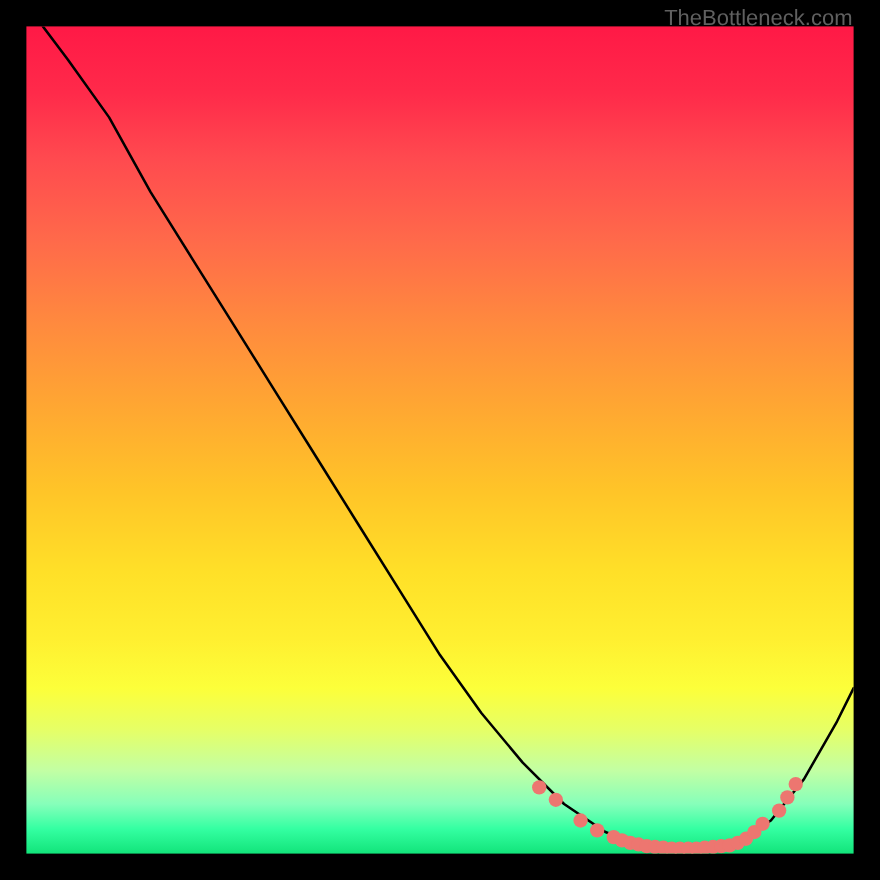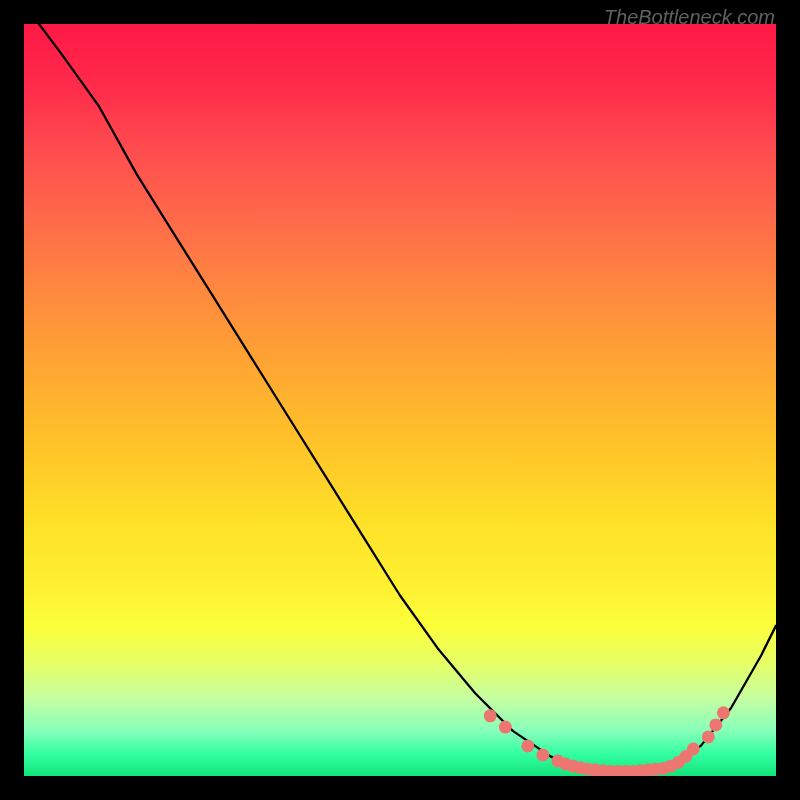--- a/index.html
+++ b/index.html
@@ -8,21 +8,20 @@
       height: 800px;
       background: #000;
       font-family: Arial, sans-serif;
       overflow: hidden;
       position: relative;
     }
     .container {
       width: 800px;
       height: 800px;
       position: relative;
-      font-style: italic;
     }
     .attribution {
       position: absolute;
       top: 6px;
       right: 25px;
       color: #606060;
       font-size: 20px;
       font-weight: 500;
       z-index: 10;
     }

